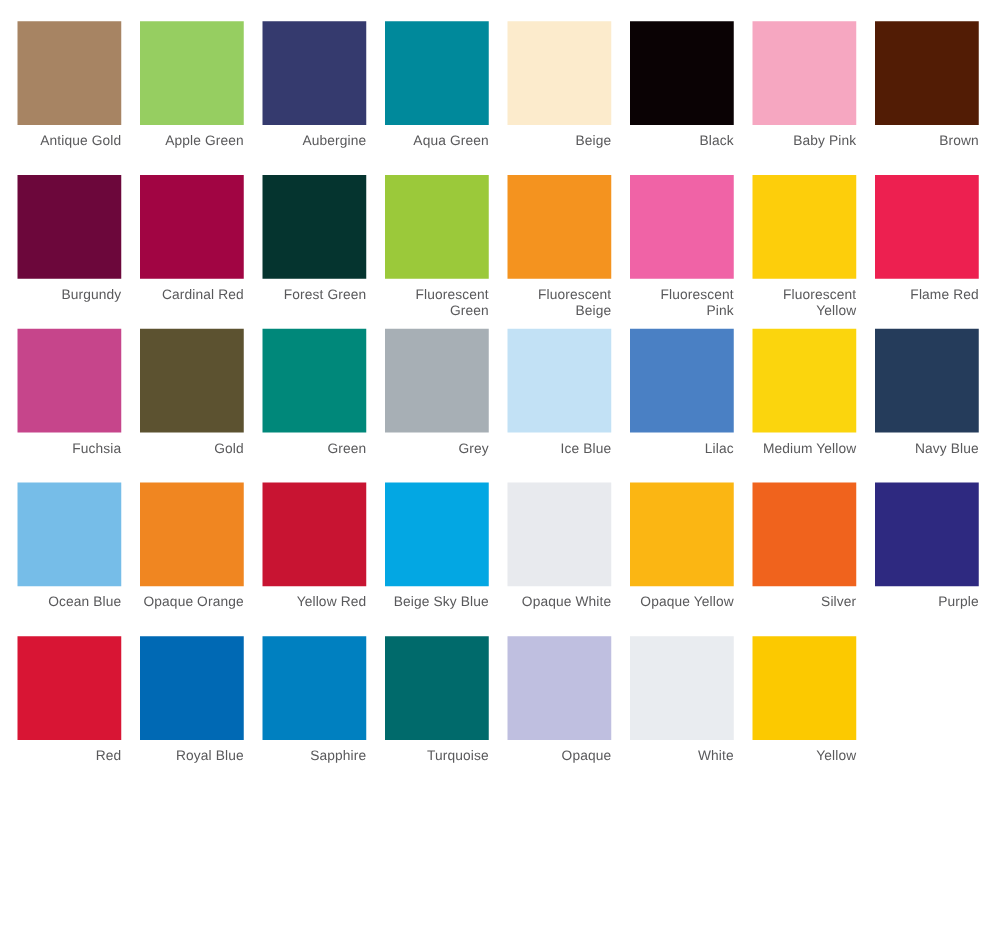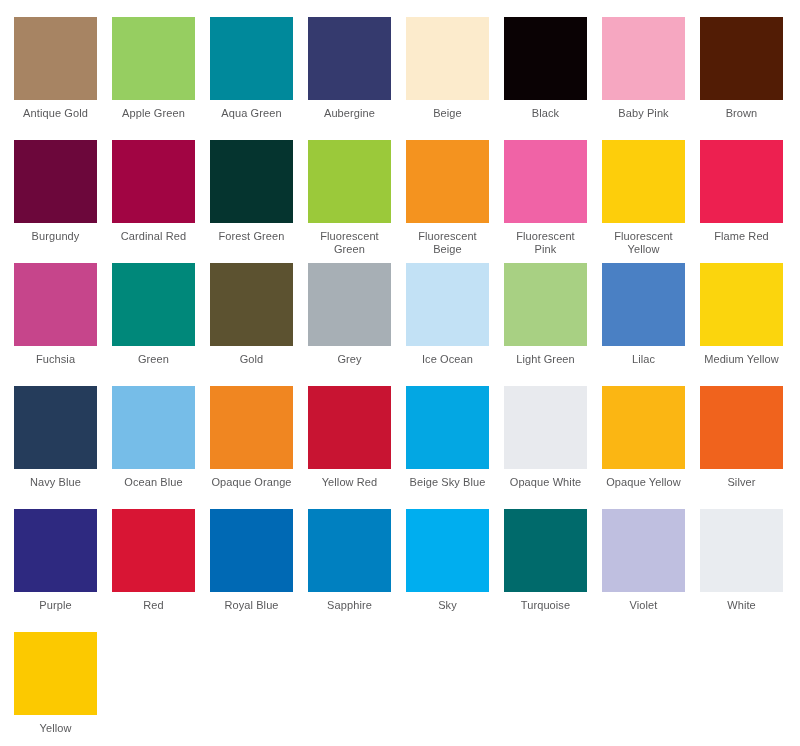--- a/index.html
+++ b/index.html
@@ -37,48 +37,48 @@
     height: 83px;
     display: block;
     flex: 0 0 auto;
   }
 
   .swatch-label {
     width: 83px;
     margin-top: 7px;
     font-size: 11px;
     line-height: 13px;
-    text-align: center;
+    text-align: right;
     color: #59595b;
     letter-spacing: 0.1px;
     word-wrap: break-word;
     -webkit-font-smoothing: antialiased;
   }
 </style>
 </head>
 <body style="background-color: rgb(255, 255, 255); color: rgb(89, 89, 91);">
 
 <div id="swatch-grid">
     <div class="swatch-cell">
       <div class="swatch-chip" style="background-color: rgb(167, 132, 99);"></div>
       <div class="swatch-label">Antique Gold</div>
     </div>
     <div class="swatch-cell">
       <div class="swatch-chip" style="background-color: rgb(150, 206, 97);"></div>
       <div class="swatch-label">Apple Green</div>
     </div>
     <div class="swatch-cell">
+      <div class="swatch-chip" style="background-color: rgb(53, 58, 110);"></div>
+      <div class="swatch-label">Aubergine</div>
+    </div>
+    <div class="swatch-cell">
       <div class="swatch-chip" style="background-color: rgb(0, 137, 155);"></div>
       <div class="swatch-label">Aqua Green</div>
     </div>
     <div class="swatch-cell">
-      <div class="swatch-chip" style="background-color: rgb(53, 58, 110);"></div>
-      <div class="swatch-label">Aubergine</div>
-    </div>
-    <div class="swatch-cell">
       <div class="swatch-chip" style="background-color: rgb(252, 235, 204);"></div>
       <div class="swatch-label">Beige</div>
     </div>
     <div class="swatch-cell">
       <div class="swatch-chip" style="background-color: rgb(10, 2, 4);"></div>
       <div class="swatch-label">Black</div>
     </div>
     <div class="swatch-cell">
       <div class="swatch-chip" style="background-color: rgb(246, 167, 193);"></div>
       <div class="swatch-label">Baby Pink</div>
@@ -117,38 +117,34 @@
     </div>
     <div class="swatch-cell">
       <div class="swatch-chip" style="background-color: rgb(237, 32, 80);"></div>
       <div class="swatch-label">Flame Red</div>
     </div>
     <div class="swatch-cell">
       <div class="swatch-chip" style="background-color: rgb(198, 69, 139);"></div>
       <div class="swatch-label">Fuchsia</div>
     </div>
     <div class="swatch-cell">
+      <div class="swatch-chip" style="background-color: rgb(92, 82, 48);"></div>
+      <div class="swatch-label">Gold</div>
+    </div>
+    <div class="swatch-cell">
       <div class="swatch-chip" style="background-color: rgb(0, 136, 122);"></div>
       <div class="swatch-label">Green</div>
     </div>
     <div class="swatch-cell">
-      <div class="swatch-chip" style="background-color: rgb(92, 82, 48);"></div>
-      <div class="swatch-label">Gold</div>
-    </div>
-    <div class="swatch-cell">
       <div class="swatch-chip" style="background-color: rgb(167, 175, 181);"></div>
       <div class="swatch-label">Grey</div>
     </div>
     <div class="swatch-cell">
       <div class="swatch-chip" style="background-color: rgb(194, 225, 245);"></div>
-      <div class="swatch-label">Ice Ocean</div>
-    </div>
-    <div class="swatch-cell">
-      <div class="swatch-chip" style="background-color: rgb(168, 208, 131);"></div>
-      <div class="swatch-label">Light Green</div>
+      <div class="swatch-label">Ice Blue</div>
     </div>
     <div class="swatch-cell">
       <div class="swatch-chip" style="background-color: rgb(74, 128, 196);"></div>
       <div class="swatch-label">Lilac</div>
     </div>
     <div class="swatch-cell">
       <div class="swatch-chip" style="background-color: rgb(251, 213, 13);"></div>
       <div class="swatch-label">Medium Yellow</div>
     </div>
     <div class="swatch-cell">
@@ -193,30 +189,26 @@
     </div>
     <div class="swatch-cell">
       <div class="swatch-chip" style="background-color: rgb(0, 105, 180);"></div>
       <div class="swatch-label">Royal Blue</div>
     </div>
     <div class="swatch-cell">
       <div class="swatch-chip" style="background-color: rgb(0, 128, 192);"></div>
       <div class="swatch-label">Sapphire</div>
     </div>
     <div class="swatch-cell">
-      <div class="swatch-chip" style="background-color: rgb(0, 174, 239);"></div>
-      <div class="swatch-label">Sky</div>
-    </div>
-    <div class="swatch-cell">
       <div class="swatch-chip" style="background-color: rgb(0, 106, 107);"></div>
       <div class="swatch-label">Turquoise</div>
     </div>
     <div class="swatch-cell">
       <div class="swatch-chip" style="background-color: rgb(191, 191, 224);"></div>
-      <div class="swatch-label">Violet</div>
+      <div class="swatch-label">Opaque</div>
     </div>
     <div class="swatch-cell">
       <div class="swatch-chip" style="background-color: rgb(233, 236, 240);"></div>
       <div class="swatch-label">White</div>
     </div>
     <div class="swatch-cell">
       <div class="swatch-chip" style="background-color: rgb(252, 201, 0);"></div>
       <div class="swatch-label">Yellow</div>
     </div>
   </div>

